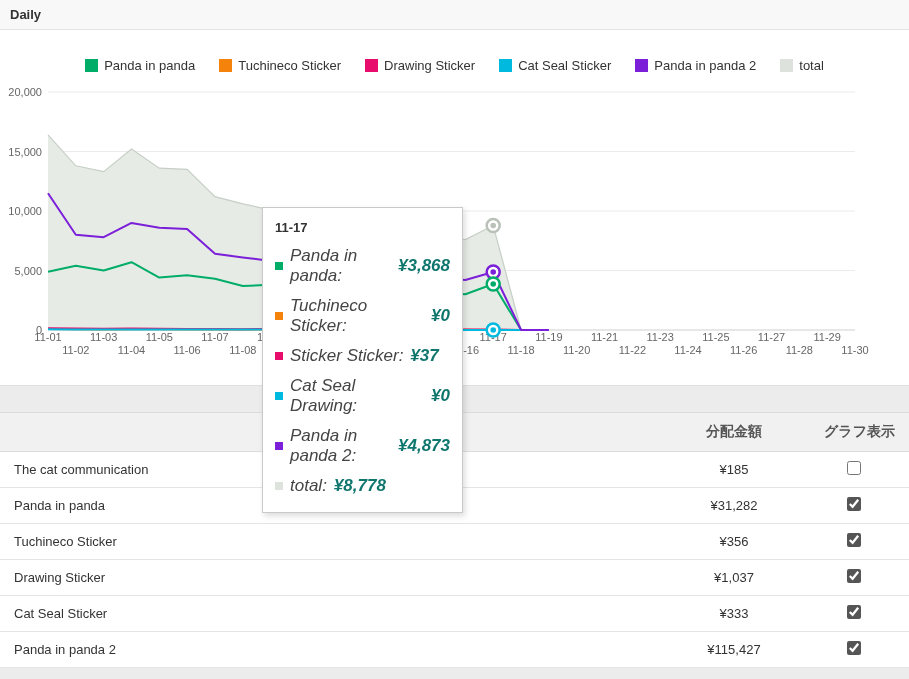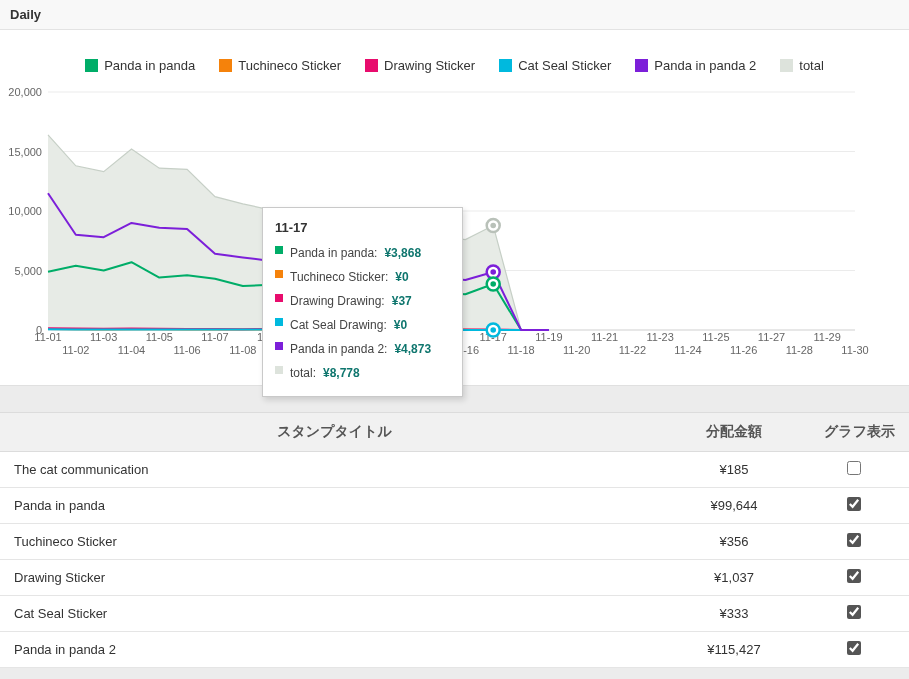--- a/index.html
+++ b/index.html
@@ -27,21 +27,21 @@
   }
   .legend-item { display:flex; align-items:center; gap:6px; white-space:nowrap; }
   .legend-swatch { width:13px; height:13px; display:inline-block; }
   .tooltip {
     position:absolute; left:262px; top:177px; width:201px; z-index:5;
     background:#fff; border:1px solid #c9c9c9;
     box-shadow:2px 3px 6px rgba(0,0,0,.14);
     padding:12px 12px 6px 12px;
   }
   .tt-title { font-weight:bold; font-size:13px; margin-bottom:11px; color:#333; }
-  .tt-row { display:flex; align-items:flex-start; gap:7px; font-size:12px; margin-bottom:10px; color:#444; }
+  .tt-row { display:flex; align-items:center; gap:7px; font-size:17px; margin-bottom:10px; color:#444;font-style:italic; }
   .tt-swatch { width:8px; height:8px; display:inline-block; flex:0 0 auto; }
   .tt-val { font-weight:bold; color:#0f766e; }
   .gap { height:26px; background:#ececec; }
   table { width:909px; border-collapse:collapse; background:#fff; font-size:13px; table-layout:fixed; }
   thead th {
     background:#f1f1f1; border-top:1px solid #dcdcdc; border-bottom:1px solid #dcdcdc;
     padding:10px 14px; font-weight:bold; color:#555; font-size:14px;
   }
   th.col-title { text-align:center; }
   th.col-amount { width:130px; text-align:center; }
@@ -159,21 +159,21 @@
           <span>Panda in panda: </span>
           <span class="tt-val">¥3,868</span>
         </div>
         <div class="tt-row">
           <span class="tt-swatch" style="background: rgb(245, 130, 11);"></span>
           <span>Tuchineco Sticker: </span>
           <span class="tt-val">¥0</span>
         </div>
         <div class="tt-row">
           <span class="tt-swatch" style="background: rgb(232, 12, 109);"></span>
-          <span>Drawing Drawing: </span>
+          <span>Sticker Sticker: </span>
           <span class="tt-val">¥37</span>
         </div>
         <div class="tt-row">
           <span class="tt-swatch" style="background: rgb(0, 185, 222);"></span>
           <span>Cat Seal Drawing: </span>
           <span class="tt-val">¥0</span>
         </div>
         <div class="tt-row">
           <span class="tt-swatch" style="background: rgb(124, 31, 217);"></span>
           <span>Panda in panda 2: </span>
@@ -199,21 +199,21 @@
     </tr>
   </thead>
   <tbody id="table-body">
       <tr>
         <td class="cell-title">The cat communication</td>
         <td class="cell-amount">¥185</td>
         <td class="cell-graph"><input type="checkbox" style=""></td>
       </tr>
       <tr>
         <td class="cell-title">Panda in panda</td>
-        <td class="cell-amount">¥99,644</td>
+        <td class="cell-amount">¥31,282</td>
         <td class="cell-graph"><input type="checkbox" checked="" style=""></td>
       </tr>
       <tr>
         <td class="cell-title">Tuchineco Sticker</td>
         <td class="cell-amount">¥356</td>
         <td class="cell-graph"><input type="checkbox" checked="" style=""></td>
       </tr>
       <tr>
         <td class="cell-title">Drawing Sticker</td>
         <td class="cell-amount">¥1,037</td>

